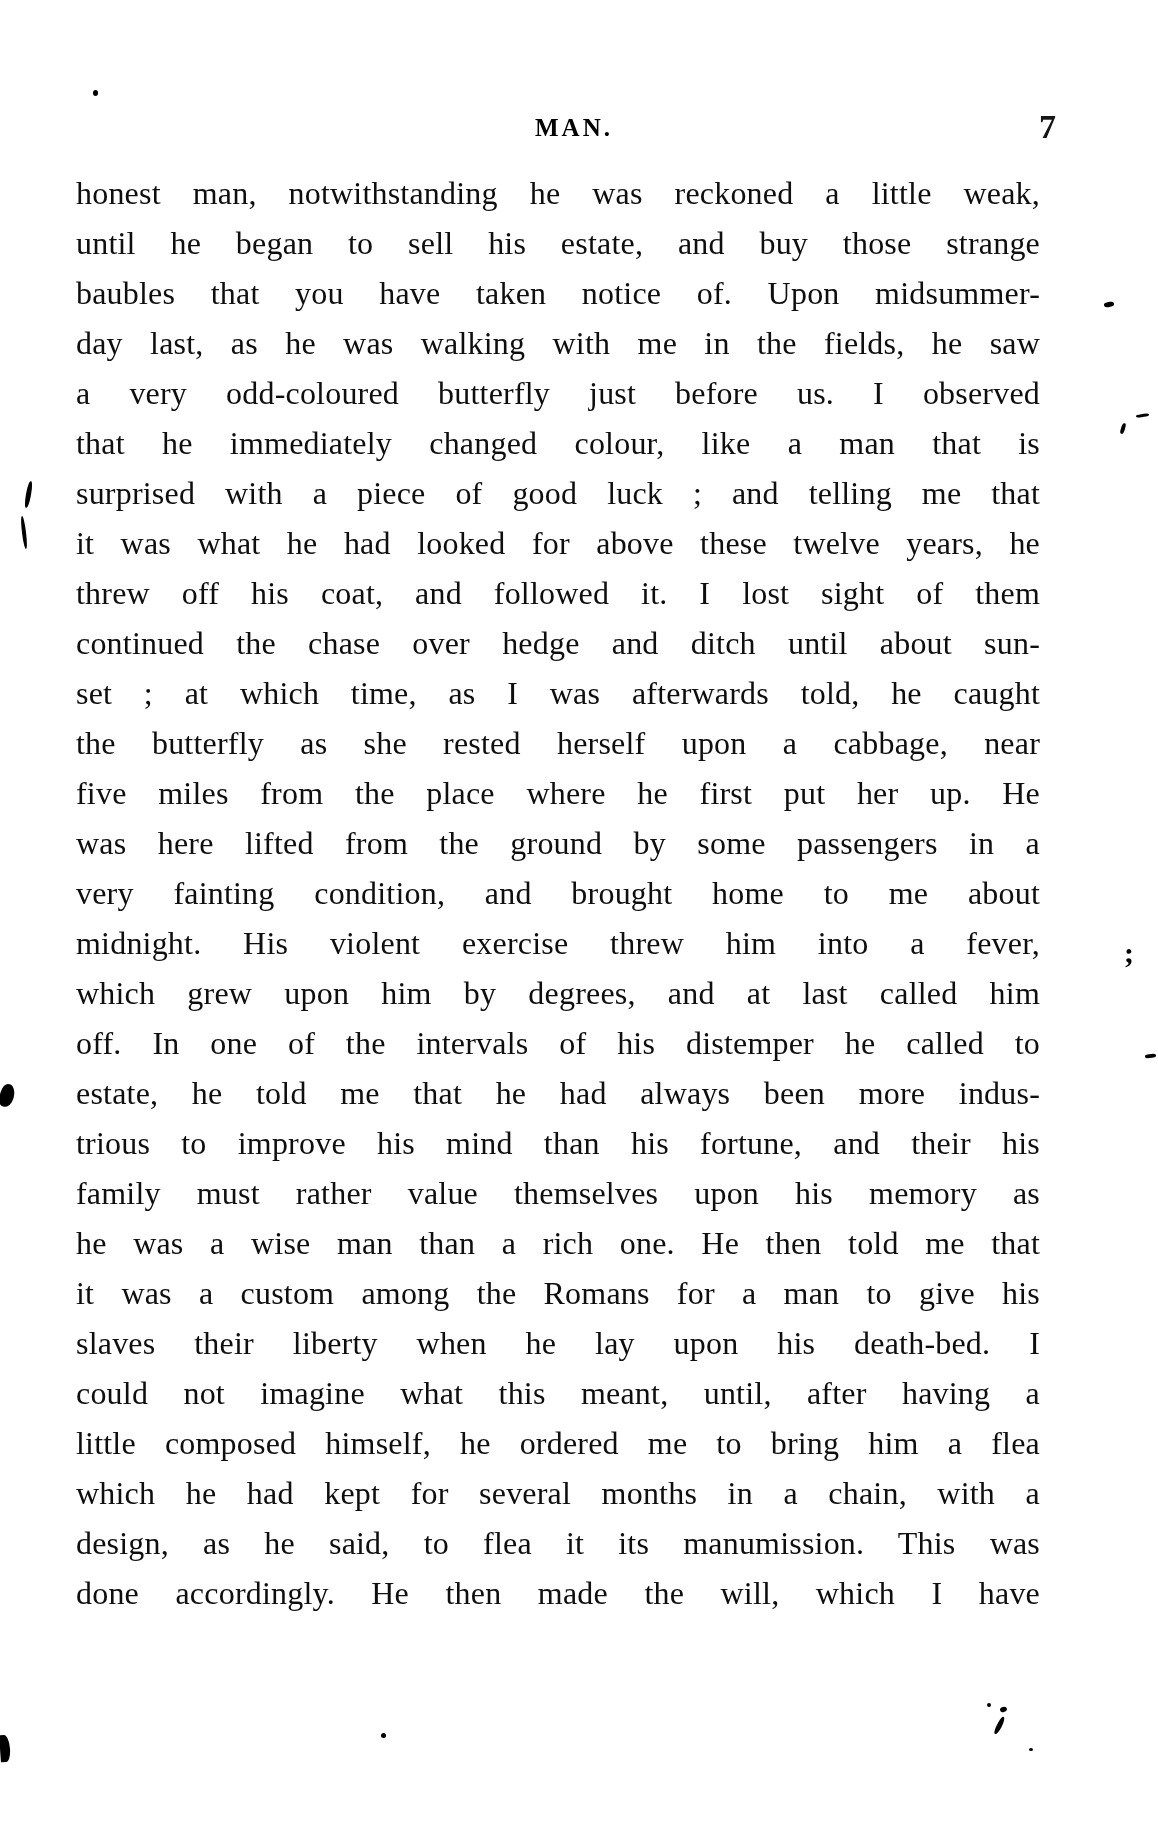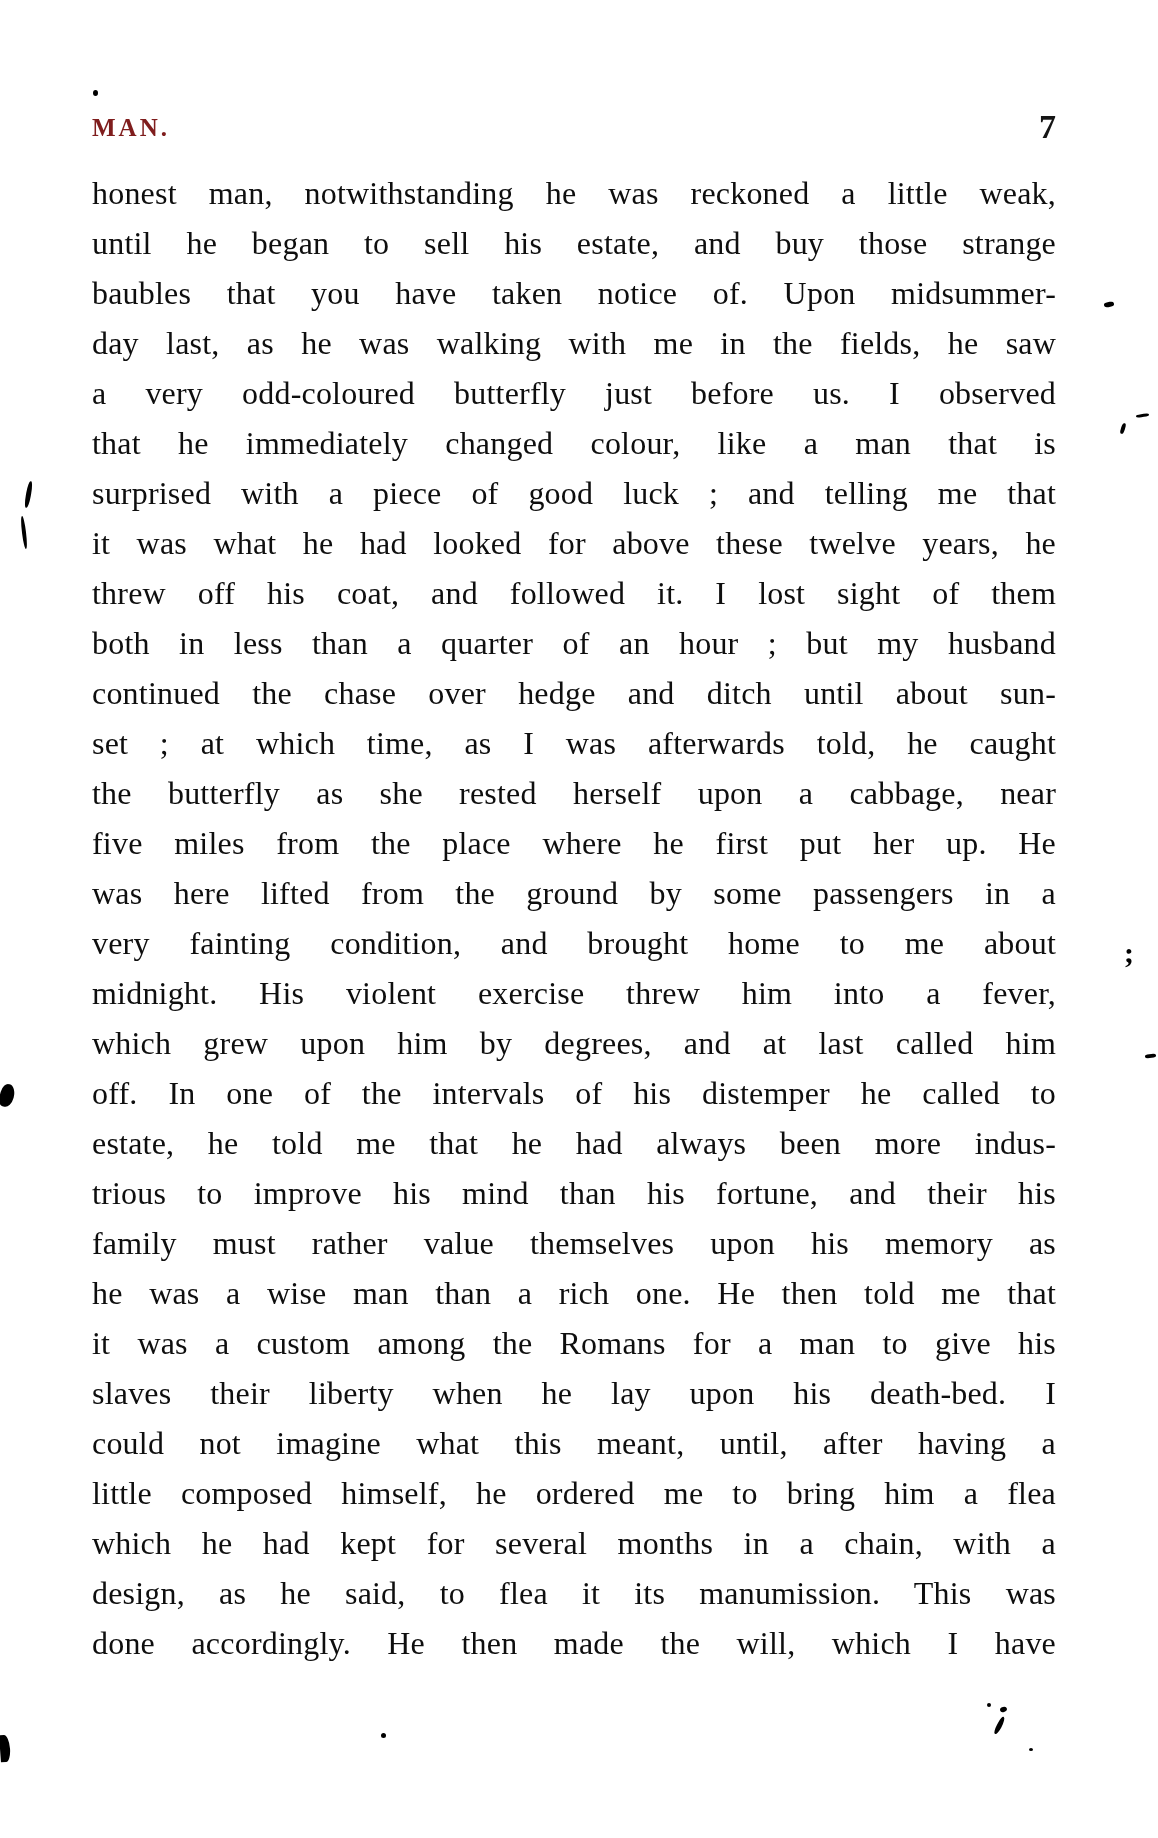--- a/index.html
+++ b/index.html
@@ -12,36 +12,37 @@
     color:#0d0d0d;
   }
   .page{position:absolute;inset:0;}
   .header-row{
     position:absolute;
     left:92px;top:108px;width:964px;height:44px;
   }
   .running-title{
     position:absolute;
     left:0;right:0;top:6px;
+    text-align:center;
     font-size:25px;
     letter-spacing:3px;
     font-variant:small-caps;
     font-weight:bold;
-    color:#7f1d1d;
+    color:#000000;
   }
   .page-number{
     position:absolute;
     right:0px;top:0px;
     font-size:34px;
     font-weight:bold;
     color:#151515;
   }
   .text-block{
     position:absolute;
-    left:92px;top:168px;width:964px;
+    left:76px;top:168px;width:964px;
   }
   .text-line{
     height:50px;
     line-height:50px;
     font-size:32px;
     letter-spacing:0.2px;
     text-align:justify;
     text-align-last:justify;
     white-space:nowrap;
     color:#0e0e0e;
@@ -66,21 +67,20 @@
   <div class="text-block">
       <div class="text-line">honest man, notwithstanding he was reckoned a little weak,</div>
       <div class="text-line">until he began to sell his estate, and buy those strange</div>
       <div class="text-line">baubles that you have taken notice of.  Upon midsummer-</div>
       <div class="text-line">day last, as he was walking with me in the fields, he saw</div>
       <div class="text-line">a very odd-coloured butterfly just before us.  I observed</div>
       <div class="text-line">that he immediately changed colour, like a man that is</div>
       <div class="text-line">surprised with a piece of good luck ; and telling me that</div>
       <div class="text-line">it was what he had looked for above these twelve years, he</div>
       <div class="text-line">threw off his coat, and followed it.  I lost sight of them</div>
-      <div class="text-line">both in less than a quarter of an hour ; but my husband</div>
       <div class="text-line">continued the chase over hedge and ditch until about sun-</div>
       <div class="text-line">set ; at which time, as I was afterwards told, he caught</div>
       <div class="text-line">the butterfly as she rested herself upon a cabbage, near</div>
       <div class="text-line">five miles from the place where he first put her up.  He</div>
       <div class="text-line">was here lifted from the ground by some passengers in a</div>
       <div class="text-line">very fainting condition, and brought home to me about</div>
       <div class="text-line">midnight.  His violent exercise threw him into a fever,</div>
       <div class="text-line">which grew upon him by degrees, and at last called him</div>
       <div class="text-line">off.  In one of the intervals of his distemper he called to</div>
       <div class="text-line">estate, he told me that he had always been more indus-</div>

